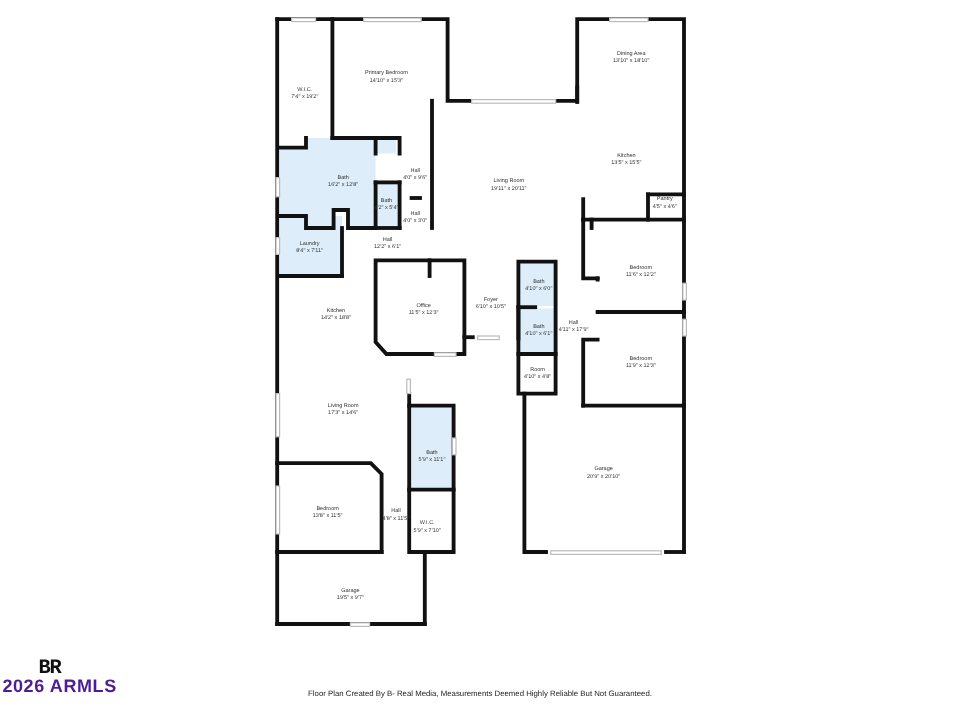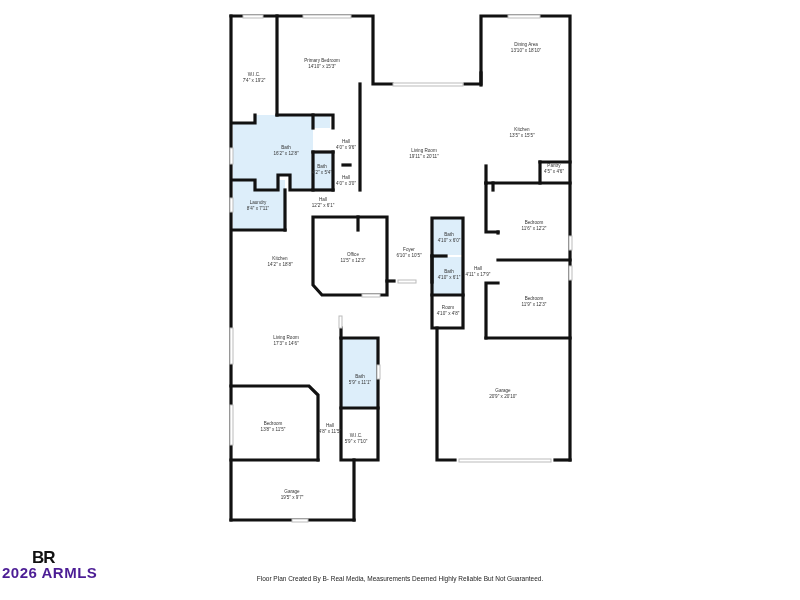--- a/index.html
+++ b/index.html
@@ -2,21 +2,21 @@
 <html><head>
 <meta charset="utf-8">
 <style>
   html,body{margin:0;padding:0;background:#fff;}
   body{width:800px;height:600px;position:relative;overflow:hidden;font-family:"Liberation Sans",sans-serif;}
   #plan{position:absolute;left:0;top:0;width:800px;height:600px;}
   .room-label{position:absolute;text-align:center;font-size:4.6px;line-height:6px;color:#333;transform:translate(-50%,-50%);white-space:nowrap;}
   .room-label span{display:block;}
   .footer{position:absolute;left:0;width:800px;top:575px;text-align:center;font-size:6.5px;color:#222;}
   .logo{position:absolute;left:4px;top:548px;width:100px;}
-  .logo .mark{font-family:Liberation Sans, sans-serif;font-weight:bold;font-size:17px;color:#111;position:absolute;left:28px;top:0;letter-spacing:-1px;}
+  .logo .mark{font-family:Liberation Mono, monospace;font-weight:bold;font-size:17px;color:#111;position:absolute;left:28px;top:0;letter-spacing:-1px;}
   .logo .copy{font-family:"Liberation Sans",sans-serif;font-size:15px;color:#4c1d95;position:absolute;left:-2px;top:16px;font-weight:700;letter-spacing:0.5px;text-align:center;}
 </style>
 </head>
 <body>
 
 <svg id="plan" viewBox="0 0 800 600" xmlns="http://www.w3.org/2000/svg">
 
   <g fill="#ddeefa">
     <polygon points="233,123 255,123 255,115 330,115 330,128 313,128 313,190 290,190 290,175 278,175 278,190 255,190 255,180 233,180"></polygon>
     <rect x="313" y="152" width="20" height="38"></rect>

